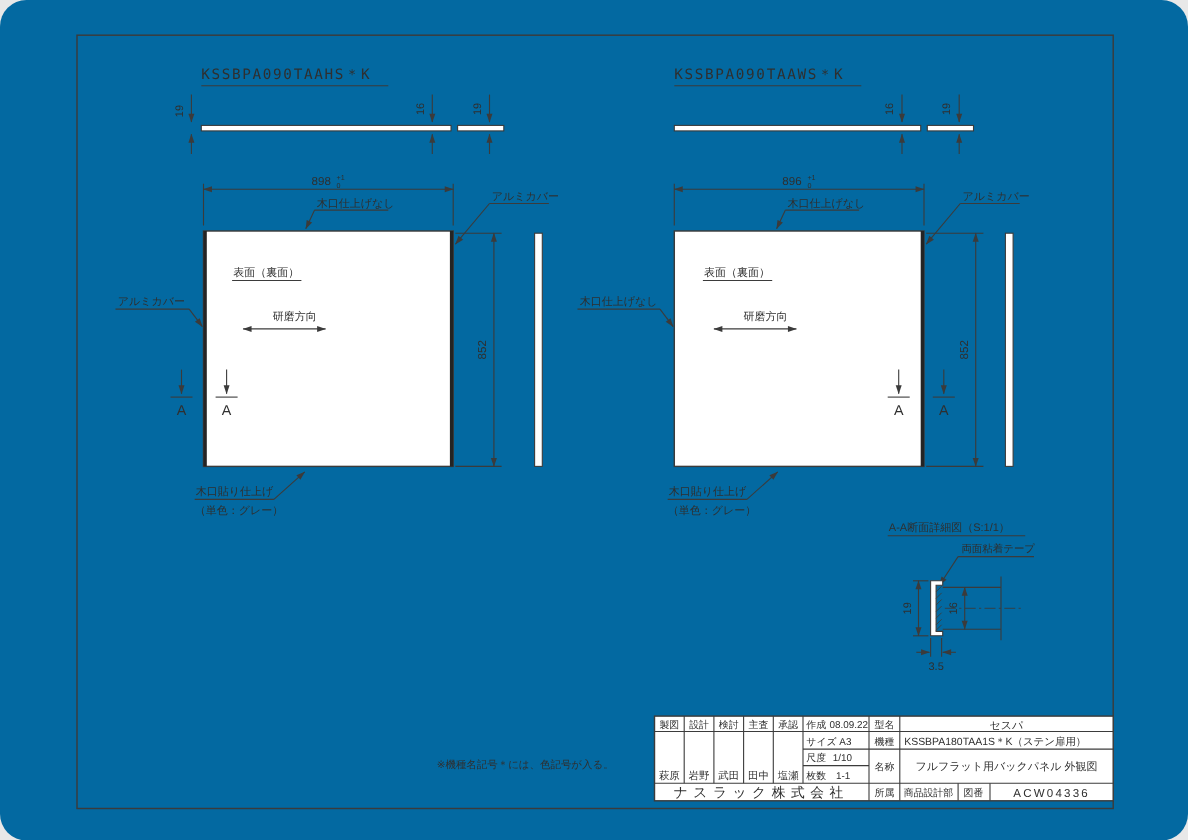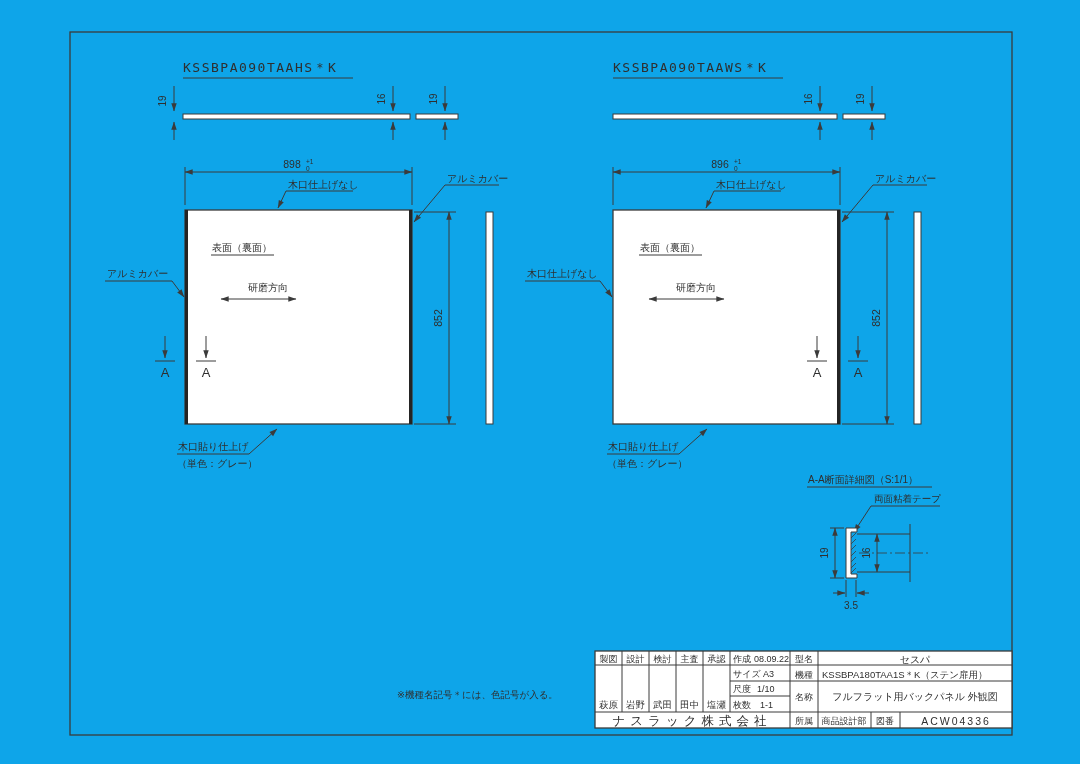--- a/index.html
+++ b/index.html
@@ -1,16 +1,16 @@
 <!DOCTYPE html>
 <html><head>
 <meta charset="utf-8">
 <style>
   html,body{margin:0;padding:0;background:#e8e8e8;}
-  #page{position:relative;width:1080px;height:764px;background:#0ea5e9;overflow:hidden;}
+  #page{position:relative;width:1080px;height:764px;background:#0369a1;overflow:hidden;border-radius:24px;}
   svg{position:absolute;left:0;top:0;}
   .ln{stroke:#3b3b3b;stroke-width:1;fill:none;}
   .ln2{stroke:#3b3b3b;stroke-width:1.3;fill:none;}
   .thk{stroke:#242424;stroke-width:3;fill:none;}
   .wh{fill:#ffffff;}
   .t{font-family:"Liberation Sans","DejaVu Sans",sans-serif;fill:#2f2f2f;}
   .code{font-family:"DejaVu Sans Mono","Liberation Mono",monospace;letter-spacing:1.5px;font-size:13px;}
   .dim{font-size:10.5px;}
   .dimS{font-size:10px;}
   .tol{font-size:6.5px;}

